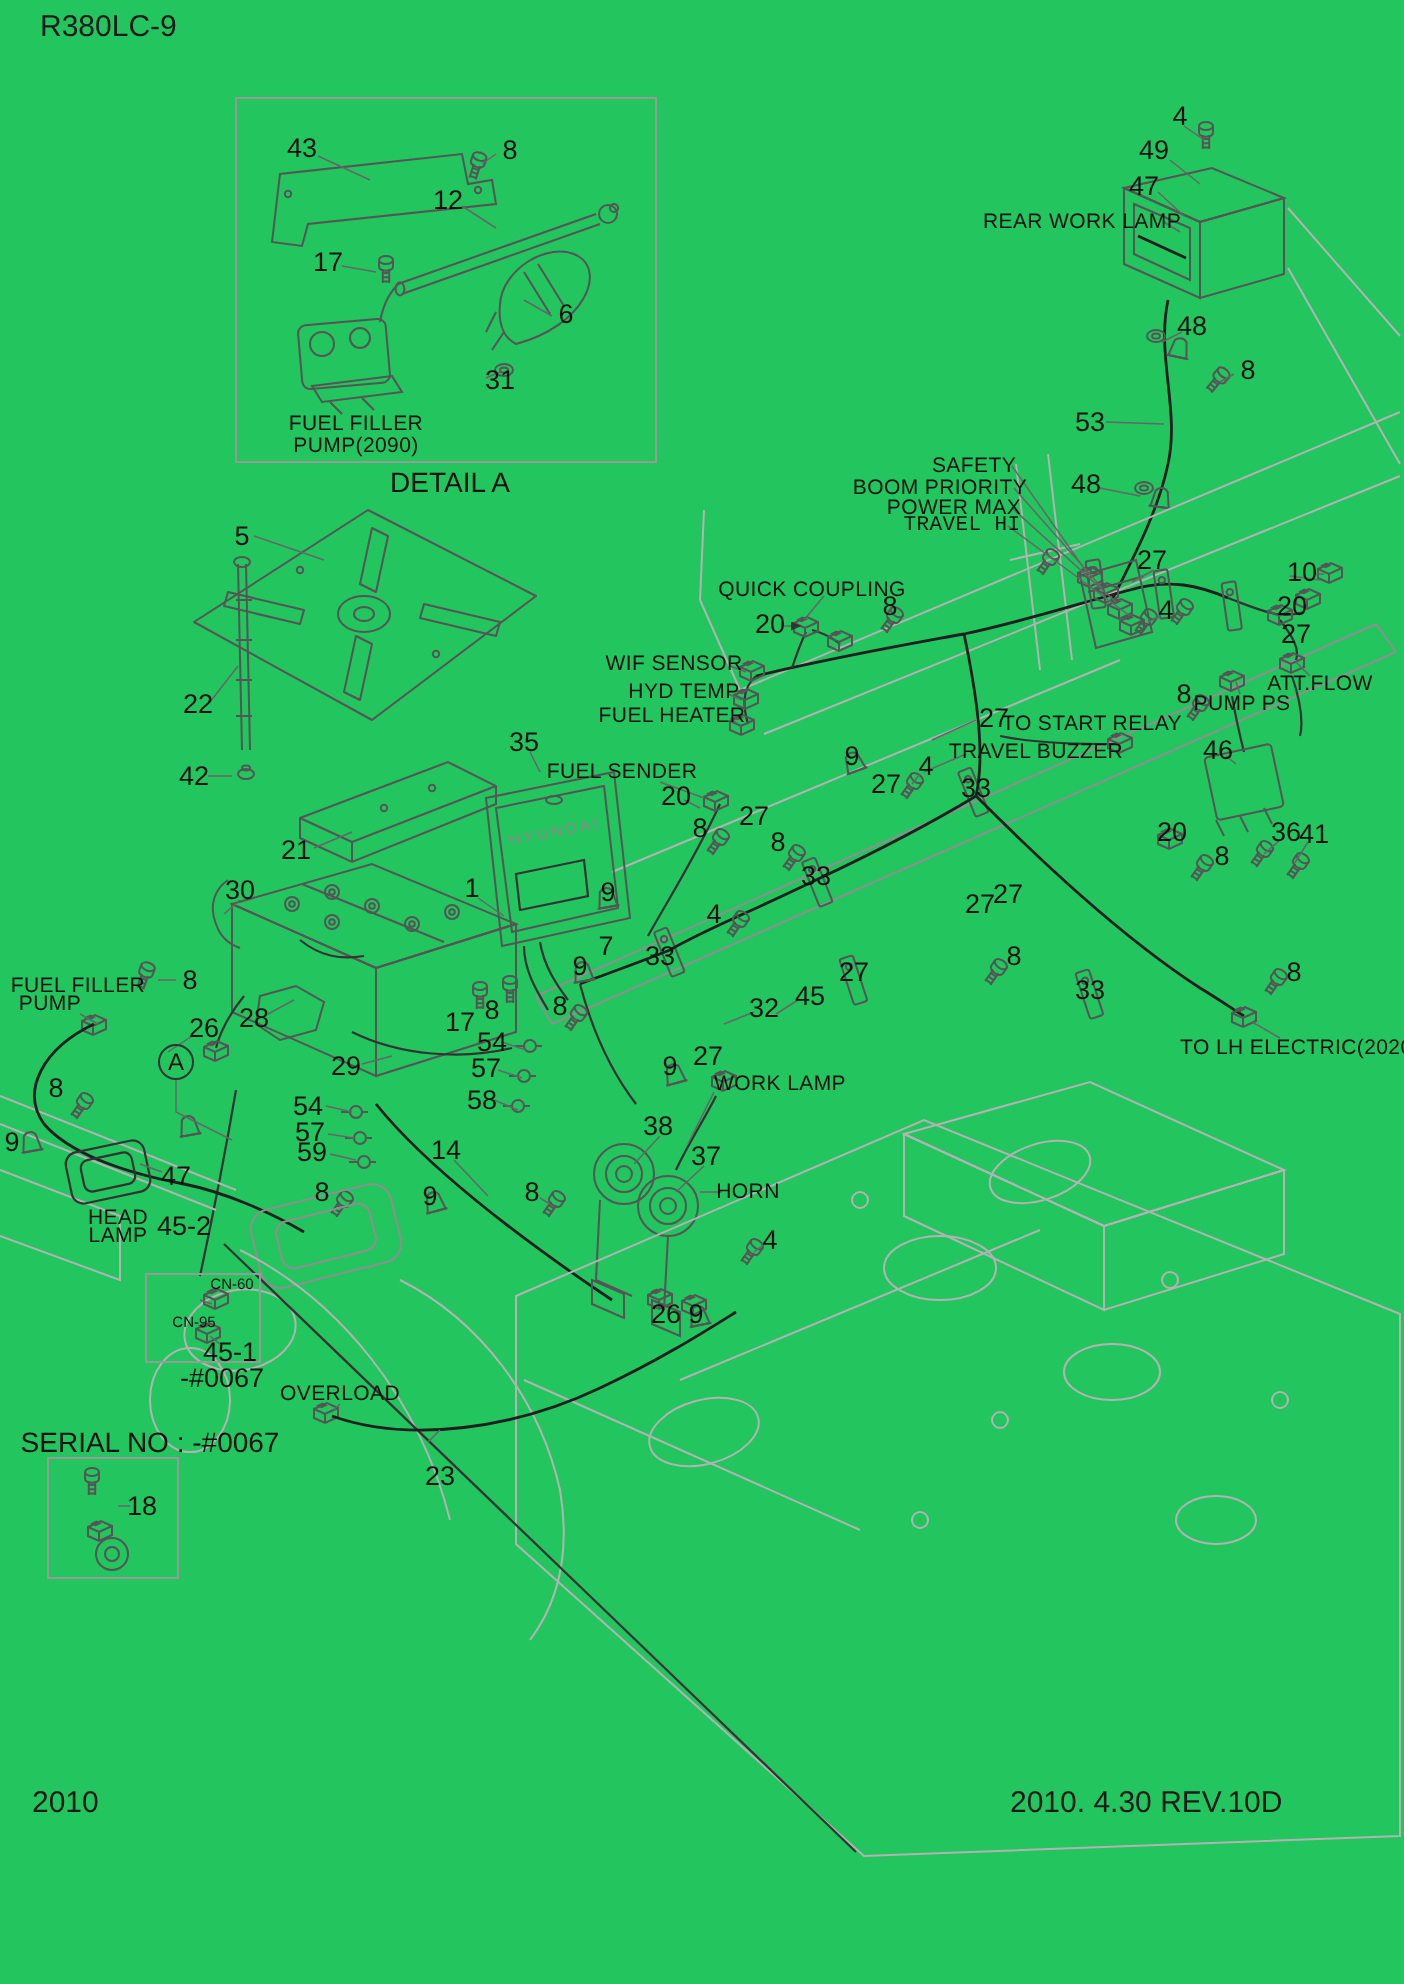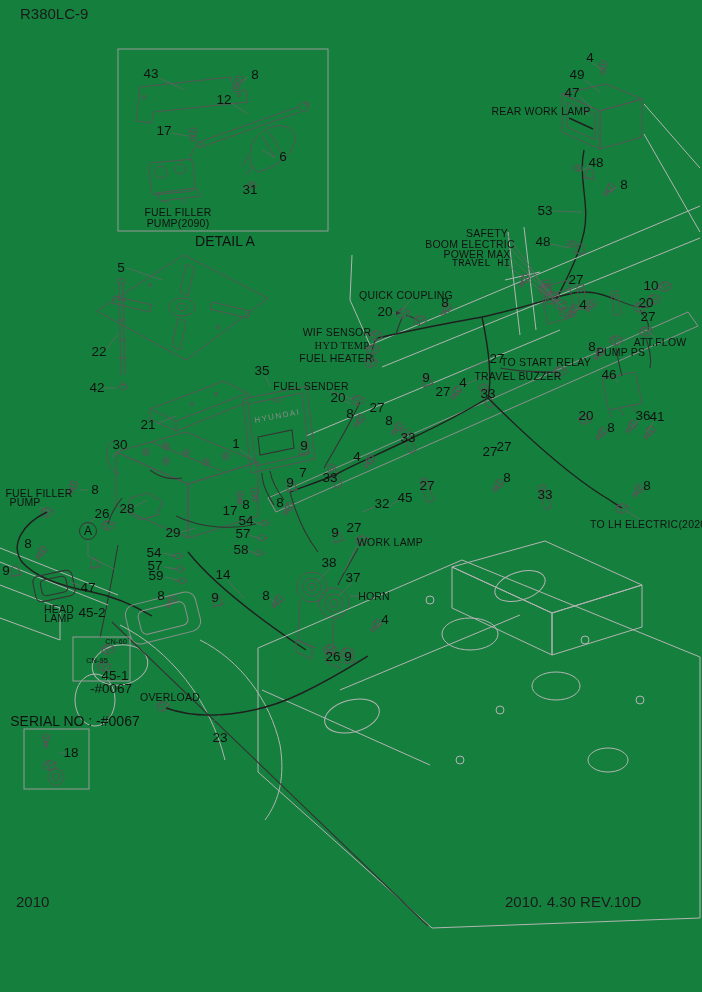--- a/index.html
+++ b/index.html
@@ -1,16 +1,16 @@
 <!DOCTYPE html>
 <html><head>
 <meta charset="utf-8">
 <style>
   html,body{margin:0;padding:0;background:#e8e8e8;}
-  #page{position:relative;width:702px;height:992px;background:#15803d;margin:0 auto;
+  #page{position:relative;width:702px;height:992px;background:#22c55e;margin:0 auto;
         font-family:"Liberation Sans", sans-serif;color:#1a1a1a;overflow:hidden;}
   #art{position:absolute;left:0;top:0;}
   .callout{position:absolute;transform:translate(-50%,-50%);white-space:nowrap;
            font-size:13.5px;color:#111;line-height:1;}
   .k-l{font-size:10.5px;letter-spacing:.2px;}
   .k-s{font-size:7.5px;}
   .k-g{font-size:14px;}
   .k-c{border:1.4px solid #333;border-radius:50%;width:16px;height:16px;
        line-height:16px;text-align:center;font-size:12px;}
   .hdr-model{position:absolute;left:20px;top:5px;font-size:15px;}
@@ -392,28 +392,28 @@
       <div class="callout k-g" style="left: 225px; top: 241px;">DETAIL  A</div>
       <div class="callout" style="left: 590px; top: 58px;">4</div>
       <div class="callout" style="left: 577px; top: 75px;">49</div>
       <div class="callout" style="left: 572px; top: 93px;">47</div>
       <div class="callout k-l" style="left: 541px; top: 111px;">REAR WORK LAMP</div>
       <div class="callout" style="left: 596px; top: 163px;">48</div>
       <div class="callout" style="left: 624px; top: 185px;">8</div>
       <div class="callout" style="left: 545px; top: 211px;">53</div>
       <div class="callout" style="left: 543px; top: 242px;">48</div>
       <div class="callout k-l" style="left: 487px; top: 233px;">SAFETY</div>
-      <div class="callout k-l" style="left: 470px; top: 244px;">BOOM ELECTRIC</div>
+      <div class="callout k-l" style="left: 470px; top: 244px;">BOOM PRIORITY</div>
       <div class="callout k-l" style="left: 477px; top: 254px;">POWER MAX</div>
       <div class="callout k-l" style="left: 481px; top: 263px; font-family: Liberation Mono, monospace;">TRAVEL HI</div>
       <div class="callout k-l" style="left: 406px; top: 295px;">QUICK COUPLING</div>
       <div class="callout" style="left: 385px; top: 312px;">20</div>
       <div class="callout" style="left: 445px; top: 303px;">8</div>
       <div class="callout k-l" style="left: 337px; top: 332px;">WIF SENSOR</div>
-      <div class="callout k-l" style="left: 342px; top: 346px; font-family: Liberation Serif, serif;">HYD TEMP</div>
+      <div class="callout k-l" style="left: 342px; top: 346px;">HYD TEMP</div>
       <div class="callout k-l" style="left: 336px; top: 358px;">FUEL HEATER</div>
       <div class="callout" style="left: 576px; top: 280px;">27</div>
       <div class="callout" style="left: 651px; top: 286px;">10</div>
       <div class="callout" style="left: 646px; top: 303px;">20</div>
       <div class="callout" style="left: 648px; top: 317px;">27</div>
       <div class="callout" style="left: 583px; top: 305px;">4</div>
       <div class="callout" style="left: 592px; top: 347px;">8</div>
       <div class="callout k-l" style="left: 660px; top: 342px;">ATT.FLOW</div>
       <div class="callout k-l" style="left: 621px; top: 352px;">PUMP PS</div>
       <div class="callout" style="left: 497px; top: 359px;">27</div>

